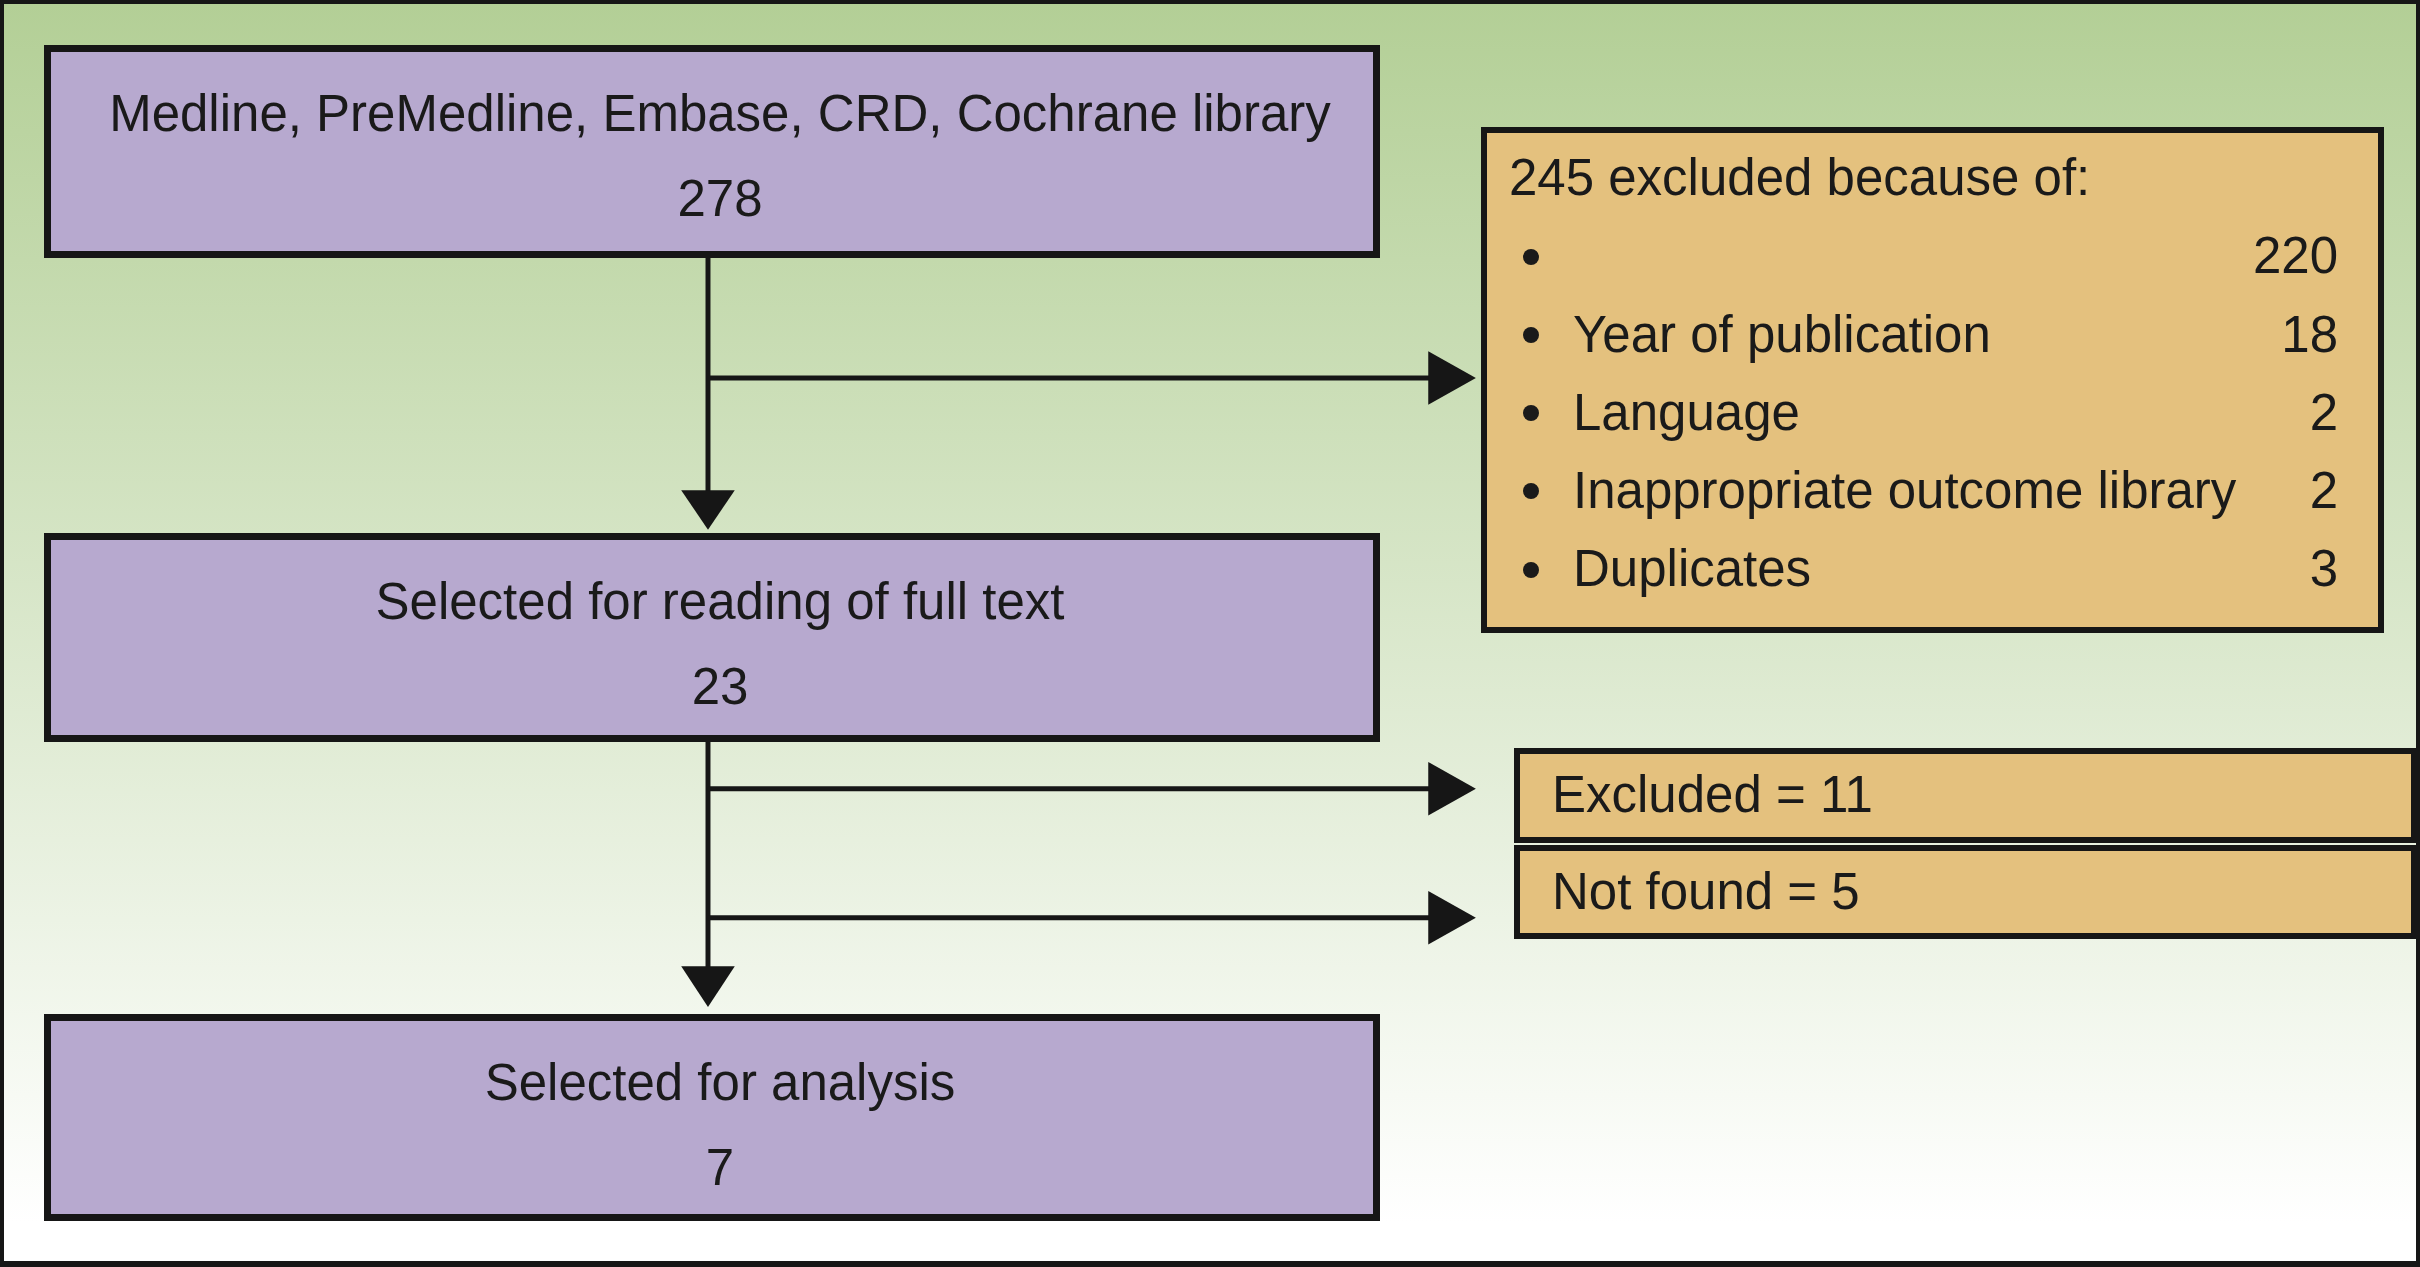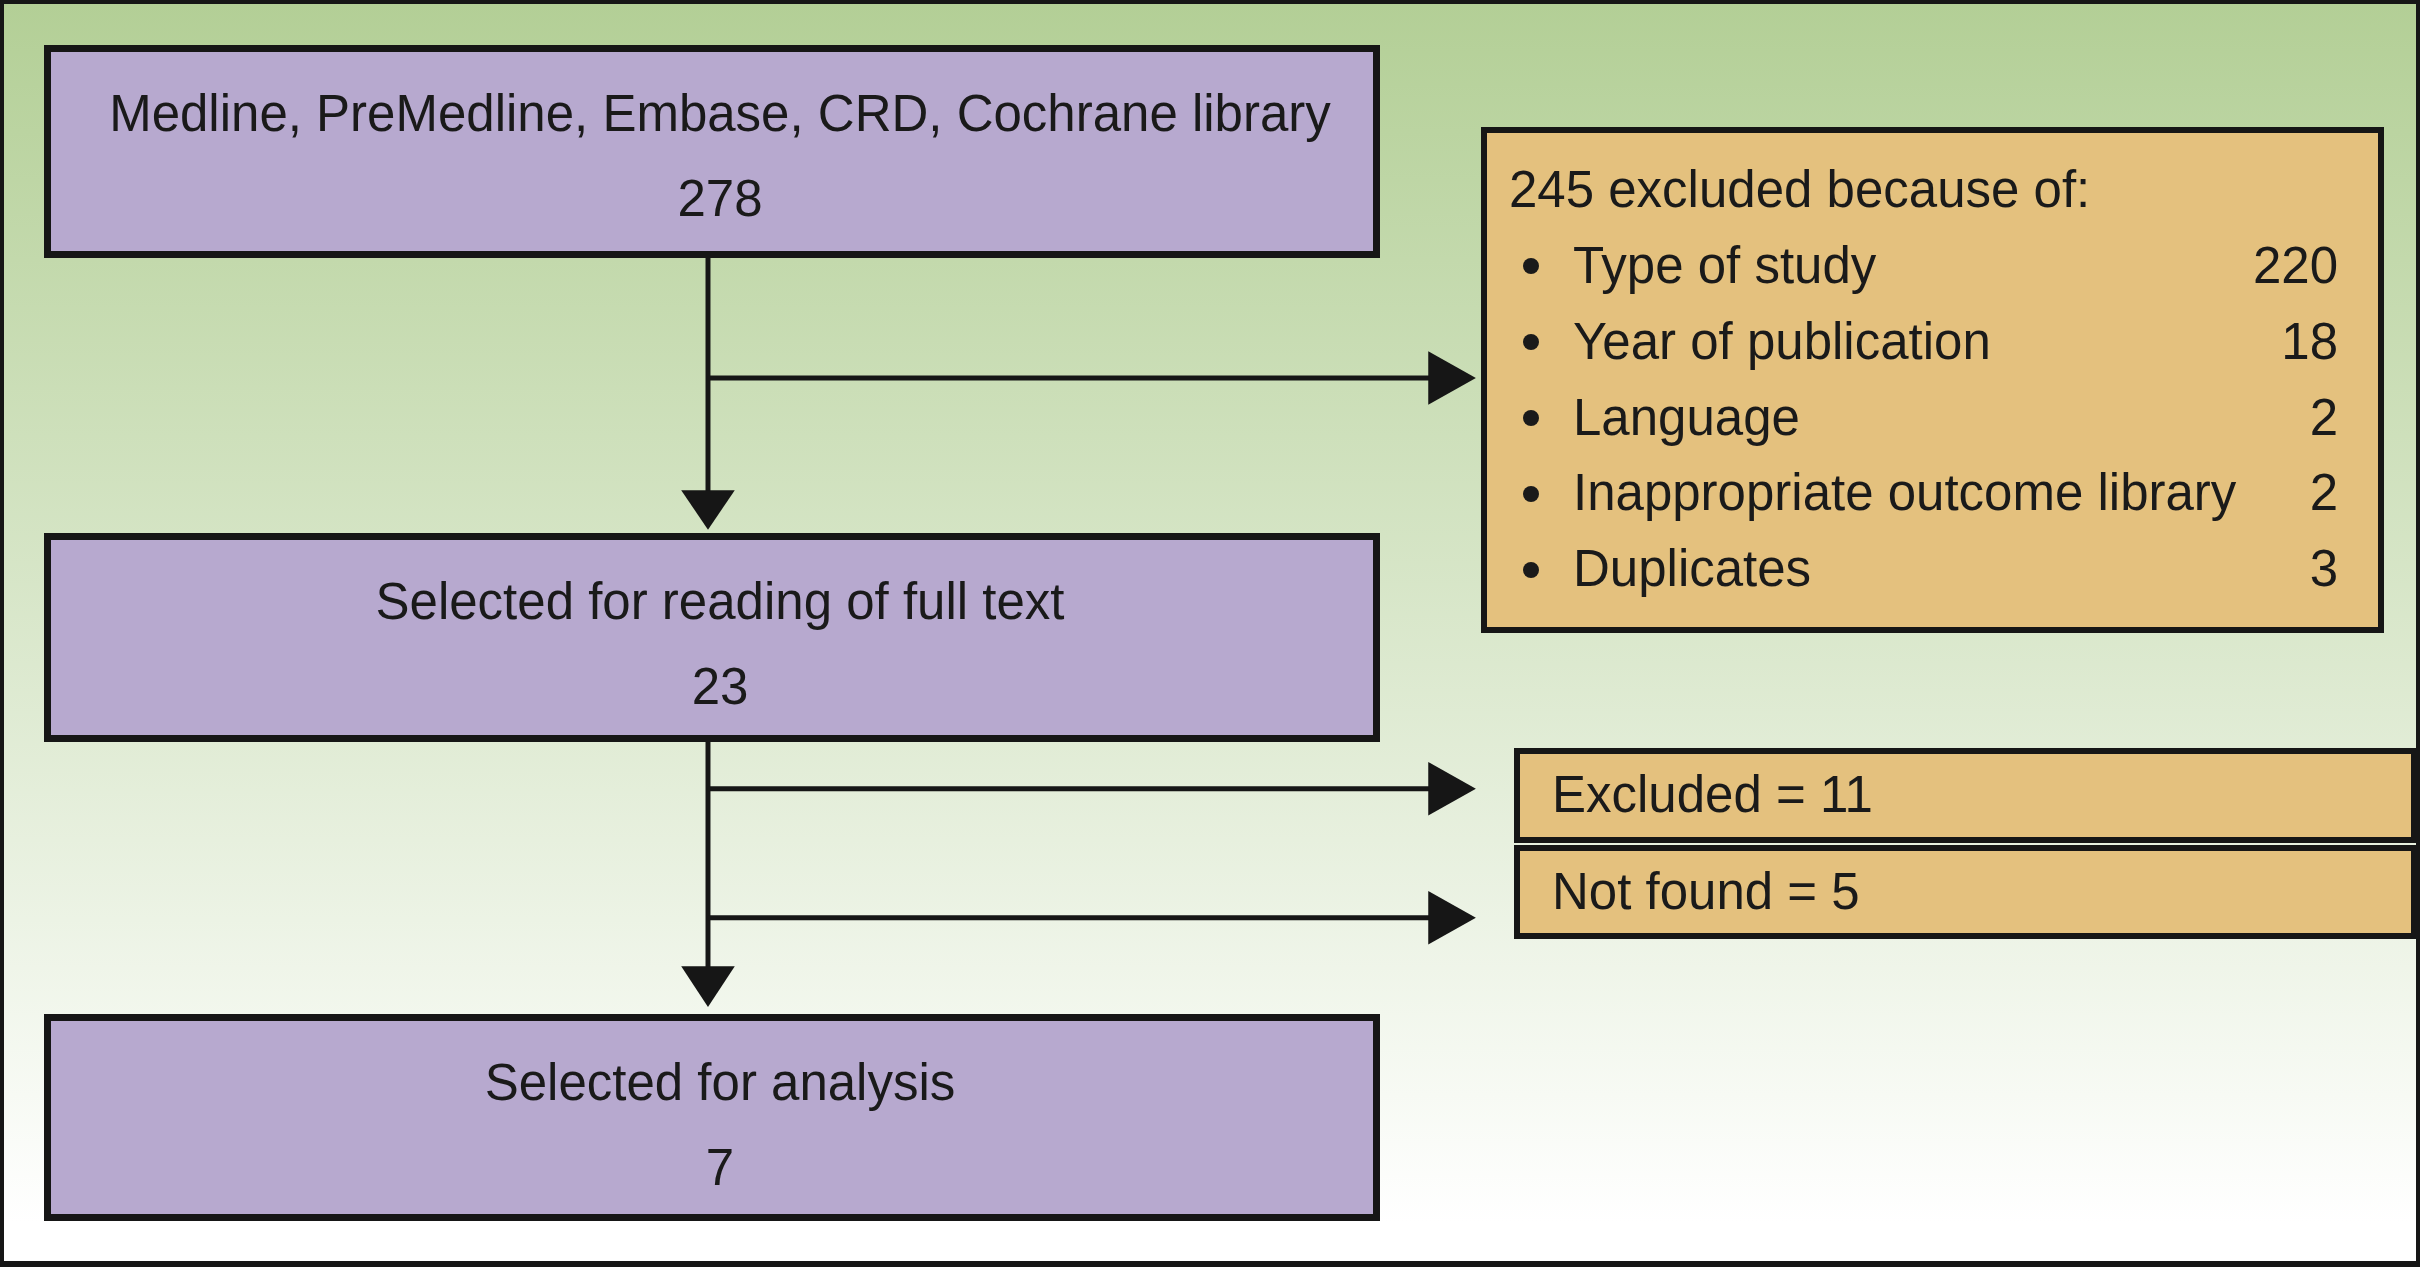--- a/index.html
+++ b/index.html
@@ -56,21 +56,21 @@
     border: 6px solid var(--border, #161616);
     font-size: 51px;
     line-height: 1.15;
   }
   .obox-list {
     top: 123px;
     height: 506px;
     display: flex;
     flex-direction: column;
     justify-content: space-between;
-    padding: 28px 40px 28px 22px;
+    padding: 16px 40px 28px 22px;
   }
   .obox-row {
     display: flex;
     align-items: center;
     margin-left: 14px;
   }
   .bullet {
     flex: none;
     width: 16px;
     height: 16px;
@@ -117,21 +117,20 @@
   <div class="pbox pbox-1">
     <div>Medline, PreMedline, Embase, CRD, Cochrane library</div>
     <div>278</div>
   </div>
 
   <div class="obox obox-list">
     <div>245 excluded because of:</div>
 
     <div class="obox-row">
       <span class="bullet"></span>
-      <span>Type of study</span>
       <span class="row-num">220</span>
     </div>
     <div class="obox-row">
       <span class="bullet"></span>
       <span>Year of publication</span>
       <span class="row-num">18</span>
     </div>
     <div class="obox-row">
       <span class="bullet"></span>
       <span>Language</span>

